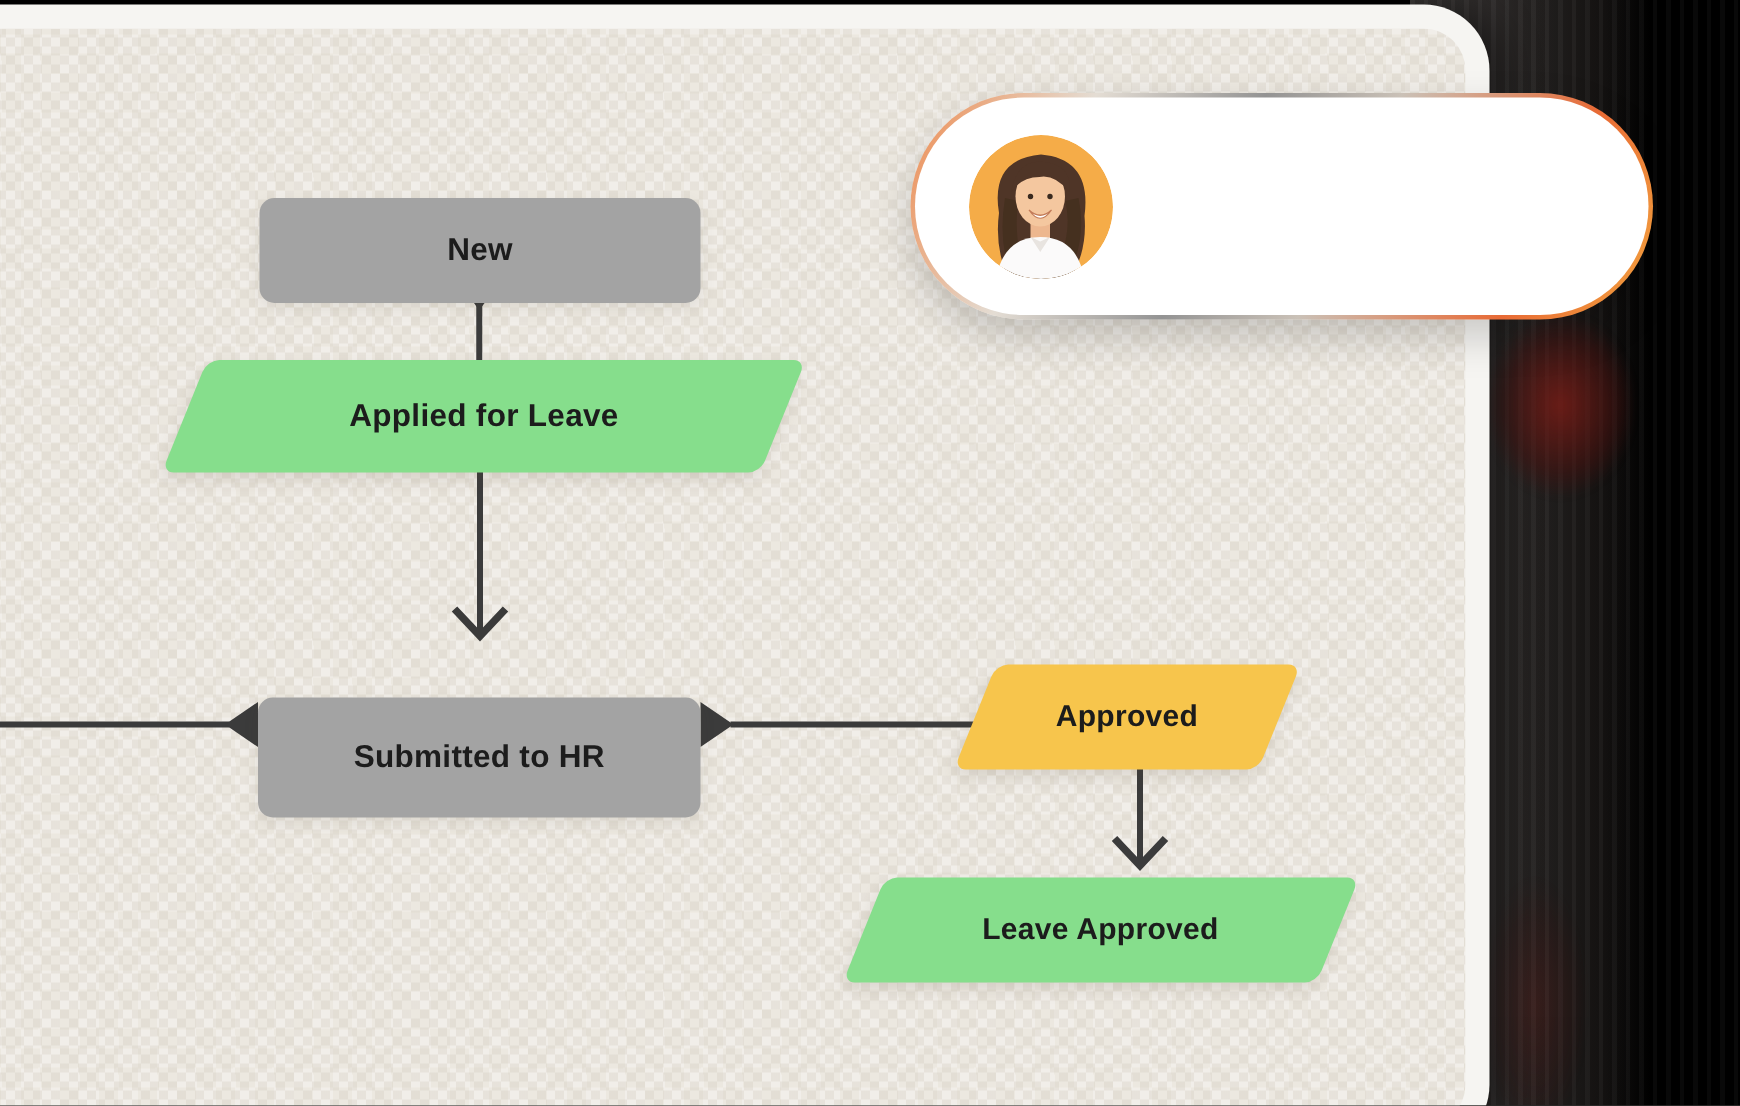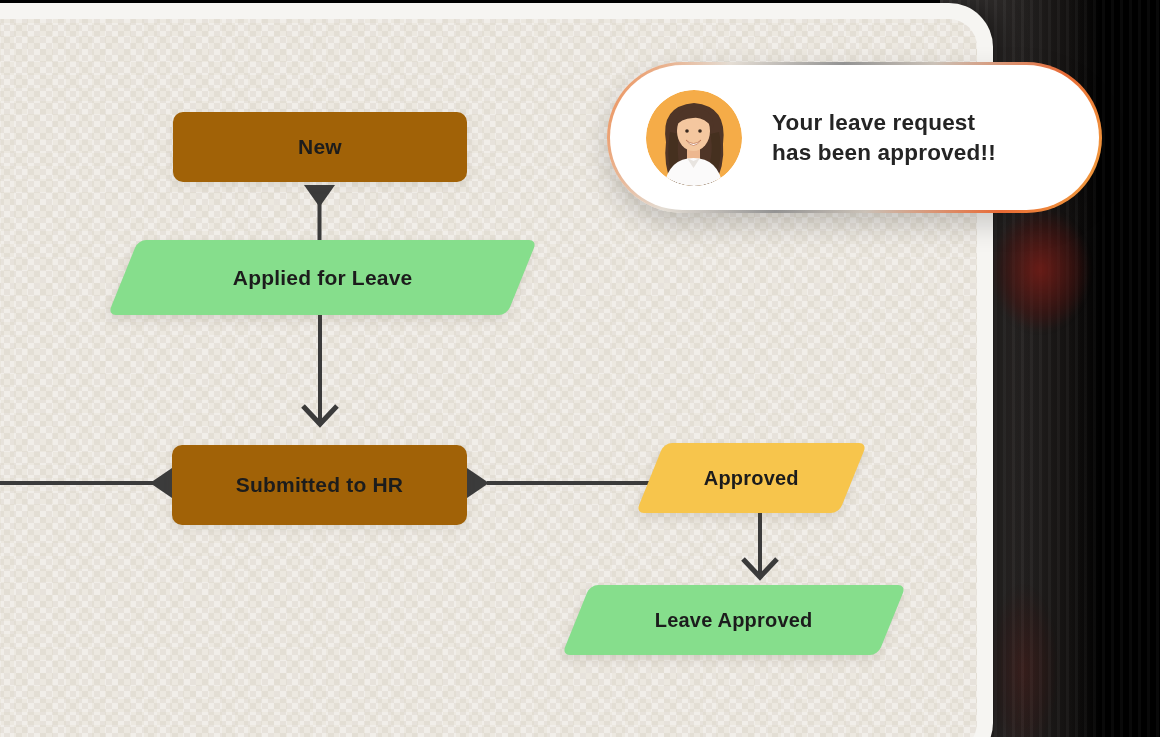--- a/index.html
+++ b/index.html
@@ -43,22 +43,23 @@
   .connectors{position:absolute;left:0;top:0;width:1160px;height:737px;pointer-events:none;}
   .connectors line{stroke:#3b3b3b;stroke-width:4;}
   .connectors polygon{fill:#3b3b3b;}
   .connectors polyline{fill:none;stroke:#3b3b3b;stroke-width:5;}
   
   .node{
     position:absolute;display:flex;align-items:center;justify-content:center;
     color:#1c1c1c;font-weight:700;font-size:21px;letter-spacing:.2px;
   }
   .rect-node{
-    background:#a16207;border-radius:10px;
+    background:#a3a3a3;border-radius:10px;
     box-shadow:0 4px 10px rgba(90,80,60,0.10);
+    margin-top:20px;
   }
   .para-node{
     border-radius:8px;transform:skewX(-22deg);
     box-shadow:0 5px 10px rgba(90,80,60,0.14);
   }
   .para-node .node-label{transform:skewX(22deg);}
   .para-green{background:#86de8c;}
   .para-yellow{background:#f7c54c;}
   
   .pill{
@@ -151,20 +152,16 @@
             <ellipse cx="47.5" cy="41" rx="16.5" ry="20" fill="#f4c79f"></ellipse>
             <path d="M28,38 Q32,16 50,18 Q69,20 67,38 Q57,26 47,28 Q35,28 28,38 Z" fill="#4f3527"></path>
             <circle cx="41" cy="41" r="1.8" fill="#3a2a1f"></circle>
             <circle cx="54" cy="41" r="1.8" fill="#3a2a1f"></circle>
             <path d="M40,50 Q47.5,57 55,50 Q47.5,61 40,50 Z" fill="#ffffff" stroke="#c27a57" stroke-width="0.8"></path>
             <path d="M18,96 Q23,68 47.5,68 Q72,68 77,96 Z" fill="#fbfafa"></path>
             <path d="M41,68 L47.5,78 L54,68 L47.5,71 Z" fill="#e8e4e0"></path>
           </g>
         </svg>
       </div>
-      <div class="pill-text">
-        <span>Your leave request</span>
-        <span>has been approved!!</span>
-      </div>
     </div>
   </div>
 
 </div>
 
 </body></html>

